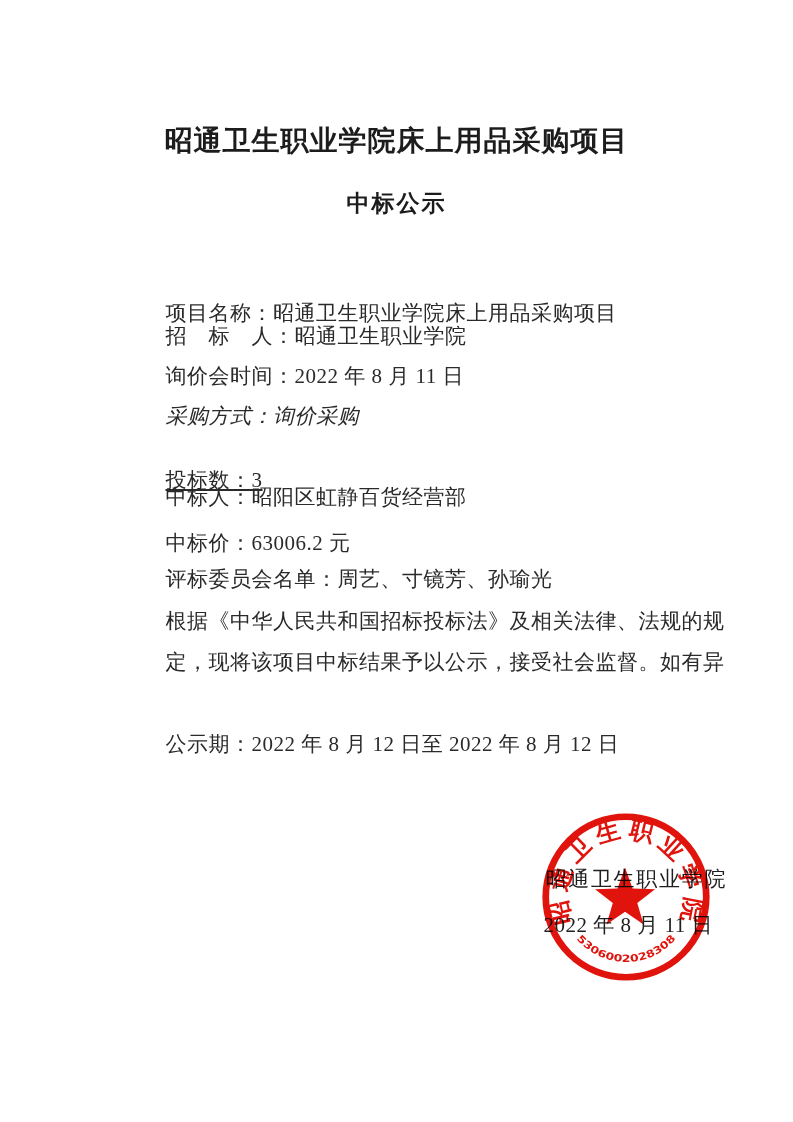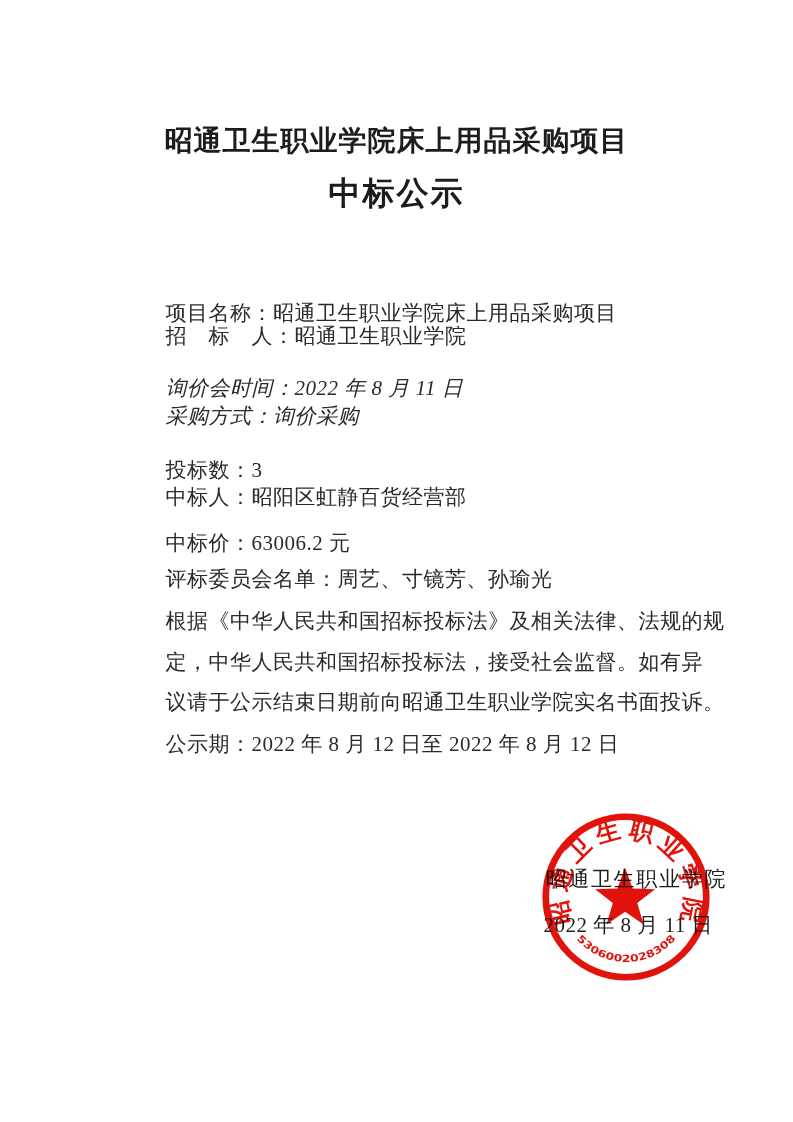--- a/index.html
+++ b/index.html
@@ -20,36 +20,36 @@
   .title {
     position: absolute;
     left: 0;
     width: 100%;
     text-align: center;
     font-weight: bold;
     color: #1c1c1c;
     white-space: pre;
   }
   .title1 { top: 106px; font-size: 28px; letter-spacing: 1px; }
-  .title2 { top: 156px; font-size: 32px; letter-spacing: 2px; }
+  .title2 { top: 172px; font-size: 23px; letter-spacing: 2px; }
 
   .bline {
     position: absolute;
     left: 120px;
     font-size: 21px;
     line-height: 21px;
     letter-spacing: 0.5px;
     white-space: pre;
     color: #2a2a2a;
   }
   .l1  { top: 287px; }
   .l2  { top: 310px; }
-  .l3  { top: 362px; font-style: italic; }
+  .l3  { top: 350px; }
   .l4  { top: 390px; font-style: italic; }
-  .l5  { top: 444px; }
+  .l5  { top: 454px; text-decoration: underline; }
   .l6  { top: 471px; }
   .l7  { top: 517px; }
   .l8  { top: 553px; }
   .l9  { top: 595px; }
   .l10 { top: 636px; }
   .l11 { top: 676px; }
   .l12 { top: 718px; }
 
   .sig {
     position: absolute;
@@ -82,22 +82,21 @@
 
   <div class="bline l1">项目名称：昭通卫生职业学院床上用品采购项目</div>
   <div class="bline l2">招　标　人：昭通卫生职业学院</div>
   <div class="bline l3">询价会时间：2022 年 8 月 11 日</div>
   <div class="bline l4">采购方式：询价采购</div>
   <div class="bline l5">投标数：3</div>
   <div class="bline l6">中标人：昭阳区虹静百货经营部</div>
   <div class="bline l7">中标价：63006.2 元</div>
   <div class="bline l8">评标委员会名单：周艺、寸镜芳、孙瑜光</div>
   <div class="bline l9">根据《中华人民共和国招标投标法》及相关法律、法规的规</div>
-  <div class="bline l10">定，中华人民共和国招标投标法，接受社会监督。如有异</div>
-  <div class="bline l11">议请于公示结束日期前向昭通卫生职业学院实名书面投诉。</div>
+  <div class="bline l10">定，现将该项目中标结果予以公示，接受社会监督。如有异</div>
   <div class="bline l12">公示期：2022 年 8 月 12 日至 2022 年 8 月 12 日</div>
 
   <div class="sig sig-org">昭通卫生职业学院</div>
 
   <div class="sig sig-date">2022 年 8 月 11 日</div>
 
   <svg class="seal" viewBox="0 0 180 180" xmlns="http://www.w3.org/2000/svg">
     <defs>
       <path id="arcTop" d="M 33.8 116.2 A 62 62 0 1 1 146.2 116.2" fill="none"></path>
       <path id="arcBottom" d="M 35.7 130.9 A 68 68 0 0 0 144.3 130.9" fill="none"></path>

